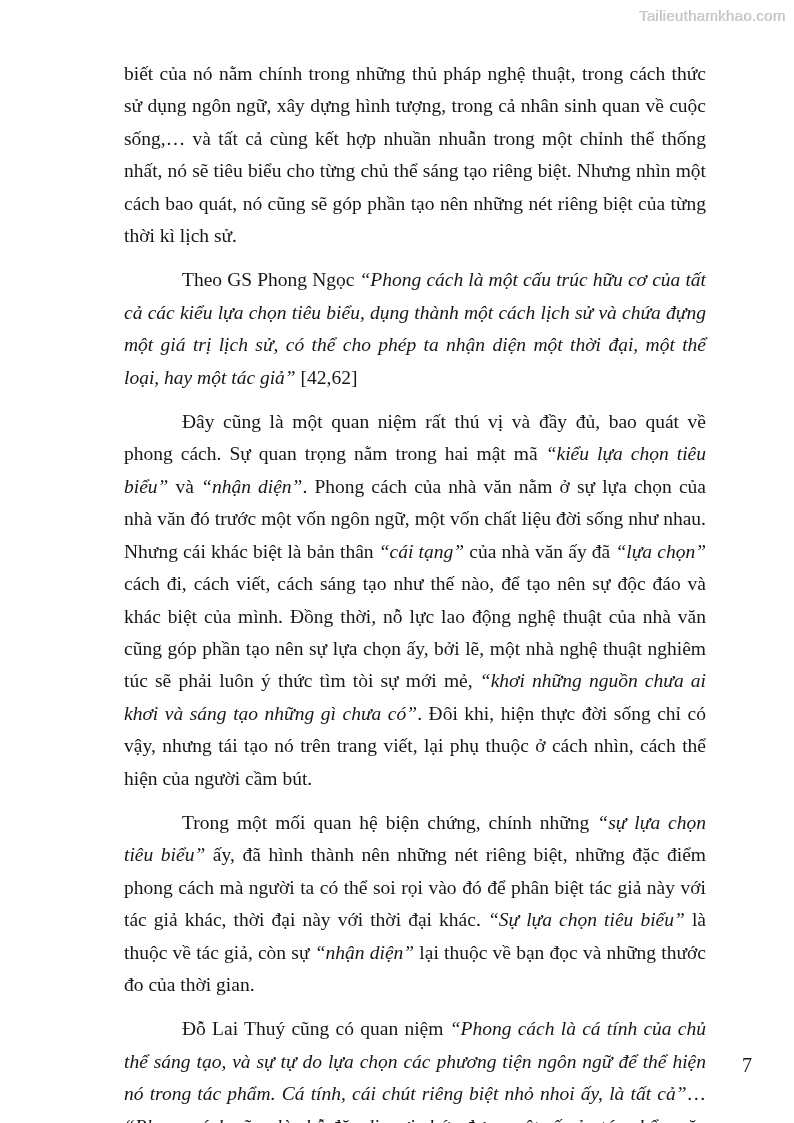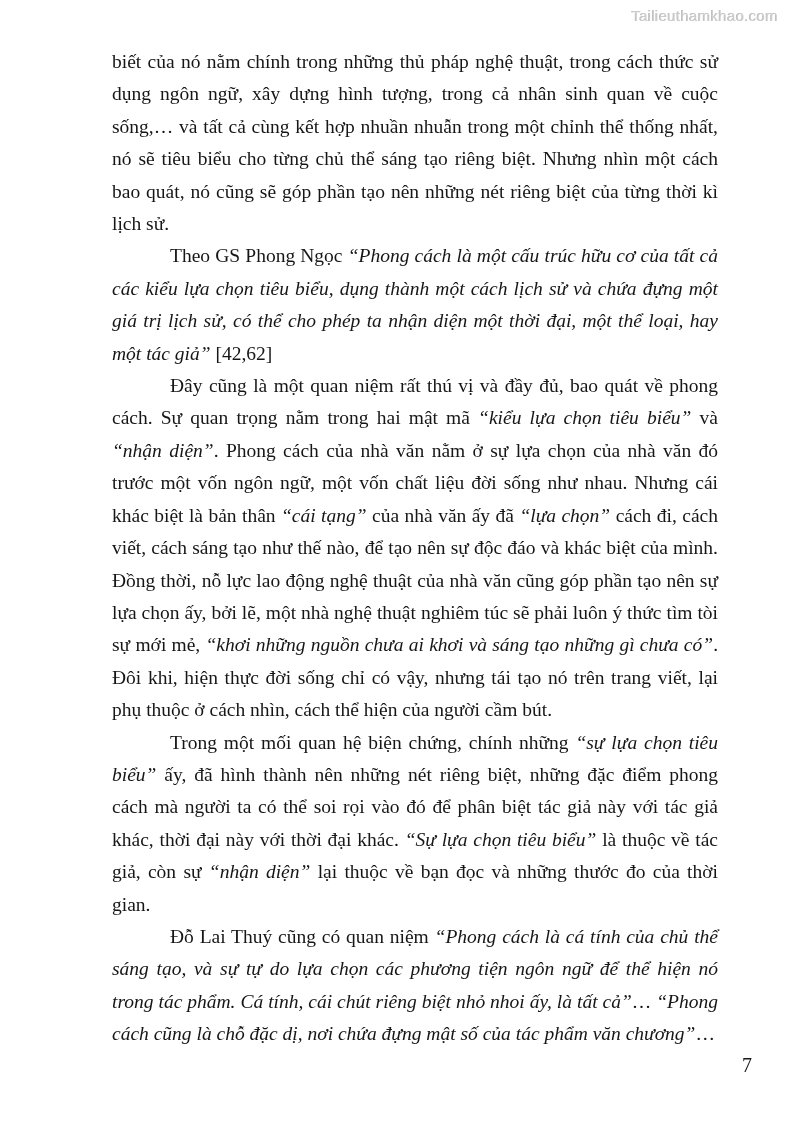--- a/index.html
+++ b/index.html
@@ -11,41 +11,41 @@
     position: relative;
     width: 794px;
     height: 1123px;
     background: #ffffff;
     overflow: hidden;
     font-family: "Liberation Serif", serif;
   }
   .watermark {
     position: absolute;
     top: 7px;
-    right: 16px;
+    right: 8px;
     font-family: "Liberation Sans", sans-serif;
     font-size: 15px;
     letter-spacing: 0.3px;
     color: #cbcbcb;
     text-shadow: 1px 1px 0 #ffffff, -0.5px -0.5px 0 #b5b5b5;
     user-select: none;
   }
   .doc {
     position: absolute;
     left: 112px;
     top: 46px;
     width: 606px;
     color: #161616;
     font-size: 19.5px;
     line-height: 32.4px;
     text-align: justify;
     text-justify: inter-word;
   }
   .doc p.para {
-    margin: 0;
+    margin: 12px;
     padding: 0;
   }
   .doc p.indent {
     text-indent: 58px;
   }
   .doc .italic {
     font-style: italic;
   }
   .page-number {
     position: absolute;

